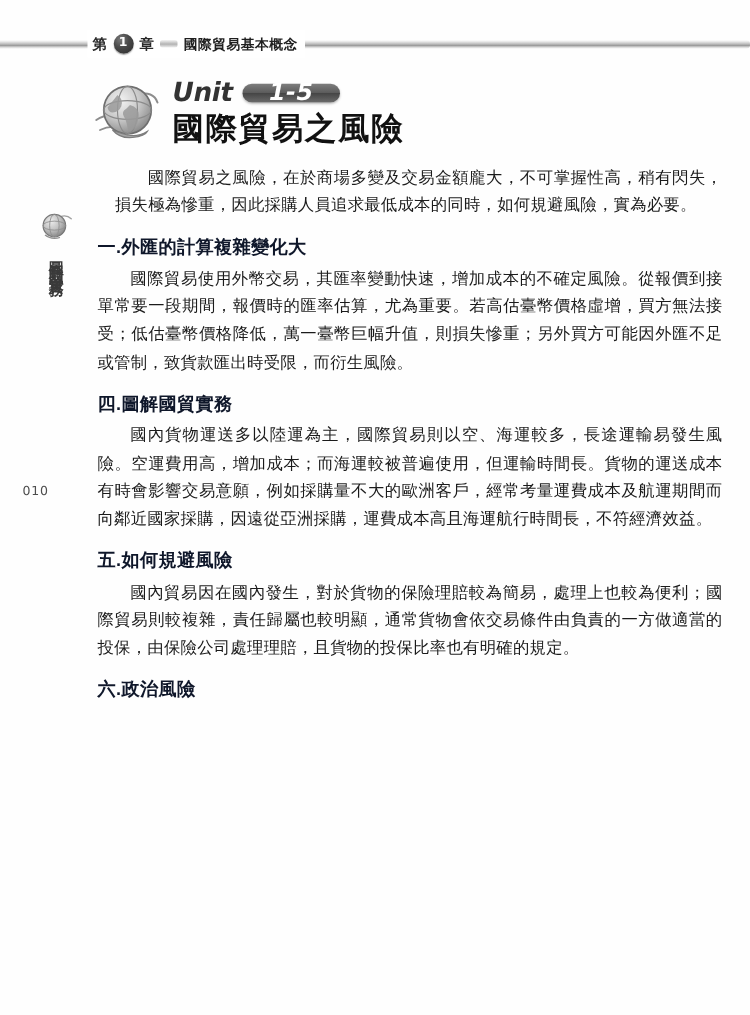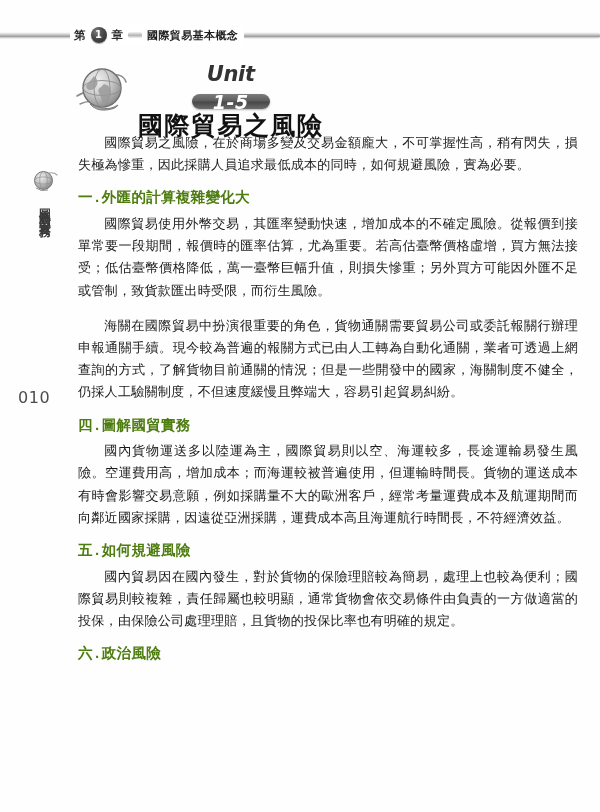--- a/index.html
+++ b/index.html
@@ -111,21 +111,20 @@
     height: 58px;
     position: relative;
     flex: 0 0 auto;
     margin-top: 2px;
   }
   .unit-text { padding-top: 4px; }
   .unit-row {
     display: flex;
     align-items: center;
     gap: 8px;
-    flex-direction: column;
   }
   .unit-word {
     font-size: 21px;
     font-weight: bold;
     font-style: italic;
     color: #333333;
     letter-spacing: -.3px;
     font-family: "DejaVu Sans", "Liberation Sans", sans-serif;
   }
   .unit-badge {
@@ -177,21 +176,21 @@
     font-size: 12px;
     font-weight: bold;
     color: #3a3a3a;
     letter-spacing: 3.5px;
     line-height: 1;
   }
   .folio {
     position: absolute;
     left: 18px;
     top: 388px;
-    font-size: 16px;
+    font-size: 10px;
     color: #4d4d4d;
     letter-spacing: .6px;
     font-family: "DejaVu Sans", "Liberation Sans", sans-serif;
   }
 
   
   .content {
     position: absolute;
     left: 78px;
     top: 132px;
@@ -205,29 +204,29 @@
     text-align: justify;
     text-justify: inter-ideograph;
     text-indent: 2em;
     margin: 0;
     letter-spacing: .2px;
   }
   .sec {
     margin-top: 13px;
   }
   .sec-head {
-    font-family: Liberation Mono, monospace;
+    font-family: Liberation Sans, sans-serif;
     font-size: 14.5px;
     font-weight: bold;
-    color: #4d7c0f;
+    color: #0f172a;
     letter-spacing: .3px;
     margin: 0 0 4px 0;
     line-height: 1.35;
   }
-  .lead-para { margin-bottom: 2px; }
+  .lead-para { margin-bottom: 2px; margin-left: 14px; }
 </style>
 </head>
 <body>
 
 <div class="page">
 
   <div class="header">
     <div class="header-bar left-seg"></div>
     <div class="header-bar"></div>
     <div class="header-inner">
@@ -294,21 +293,20 @@
   <div class="content">
     <p class="para lead-para">國際貿易之風險，在於商場多變及交易金額龐大，不可掌握性高，稍有閃失，損失極為慘重，因此採購人員追求最低成本的同時，如何規避風險，實為必要。</p>
 
     <div class="sec">
       <h3 class="sec-head">一.外匯的計算複雜變化大</h3>
       <p class="para">國際貿易使用外幣交易，其匯率變動快速，增加成本的不確定風險。從報價到接單常要一段期間，報價時的匯率估算，尤為重要。若高估臺幣價格虛增，買方無法接受；低估臺幣價格降低，萬一臺幣巨幅升值，則損失慘重；另外買方可能因外匯不足或管制，致貨款匯出時受限，而衍生風險。</p>
     </div>
 
 
     <div class="sec">
-      <p class="para">海關在國際貿易中扮演很重要的角色，貨物通關需要貿易公司或委託報關行辦理申報通關手續。現今較為普遍的報關方式已由人工轉為自動化通關，業者可透過上網查詢的方式，了解貨物目前通關的情況；但是一些開發中的國家，海關制度不健全，仍採人工驗關制度，不但速度緩慢且弊端大，容易引起貿易糾紛。</p>
     </div>
 
     <div class="sec">
       <h3 class="sec-head">四.圖解國貿實務</h3>
       <p class="para">國內貨物運送多以陸運為主，國際貿易則以空、海運較多，長途運輸易發生風險。空運費用高，增加成本；而海運較被普遍使用，但運輸時間長。貨物的運送成本有時會影響交易意願，例如採購量不大的歐洲客戶，經常考量運費成本及航運期間而向鄰近國家採購，因遠從亞洲採購，運費成本高且海運航行時間長，不符經濟效益。</p>
     </div>
 
     <div class="sec">
       <h3 class="sec-head">五.如何規避風險</h3>
       <p class="para">國內貿易因在國內發生，對於貨物的保險理賠較為簡易，處理上也較為便利；國際貿易則較複雜，責任歸屬也較明顯，通常貨物會依交易條件由負責的一方做適當的投保，由保險公司處理理賠，且貨物的投保比率也有明確的規定。</p>

